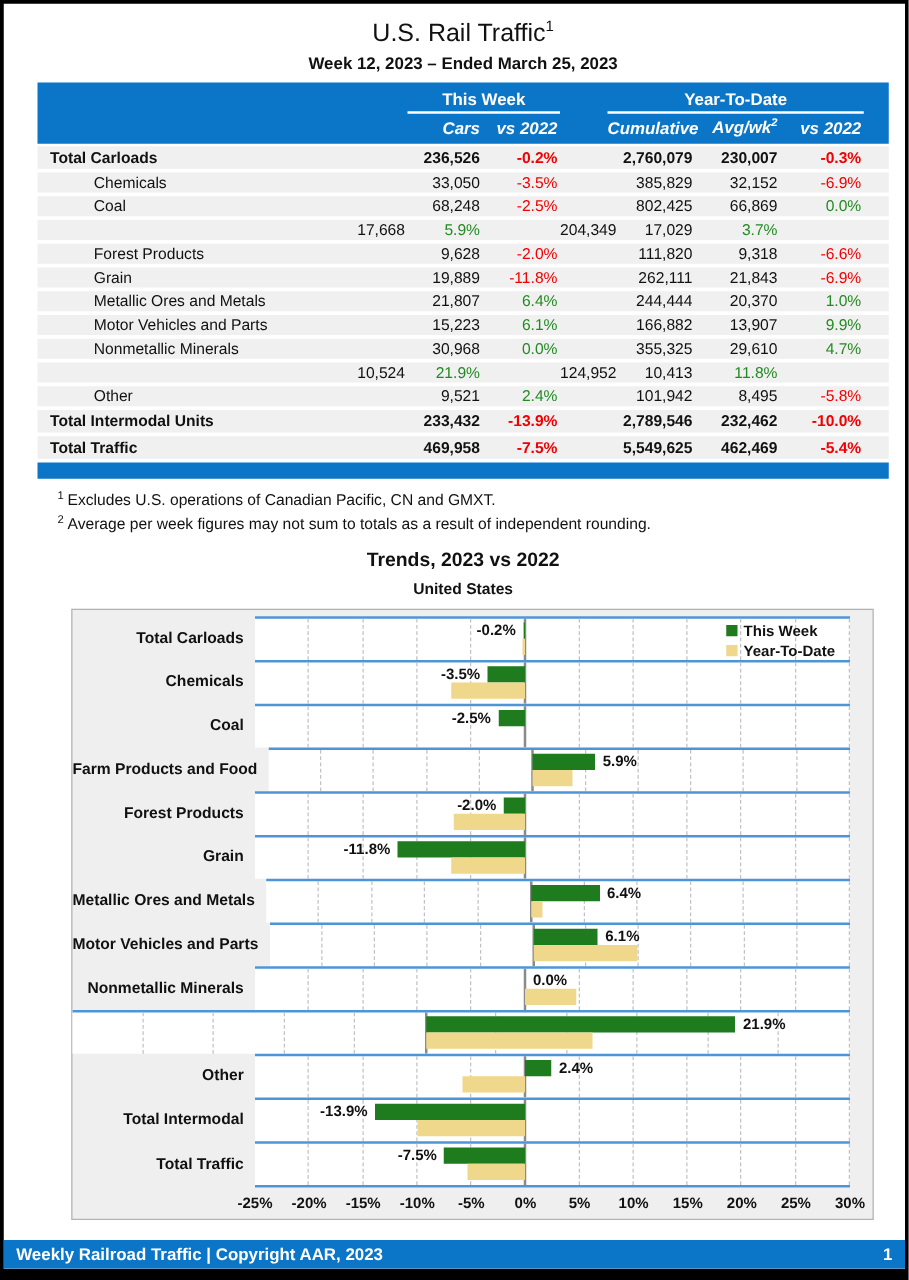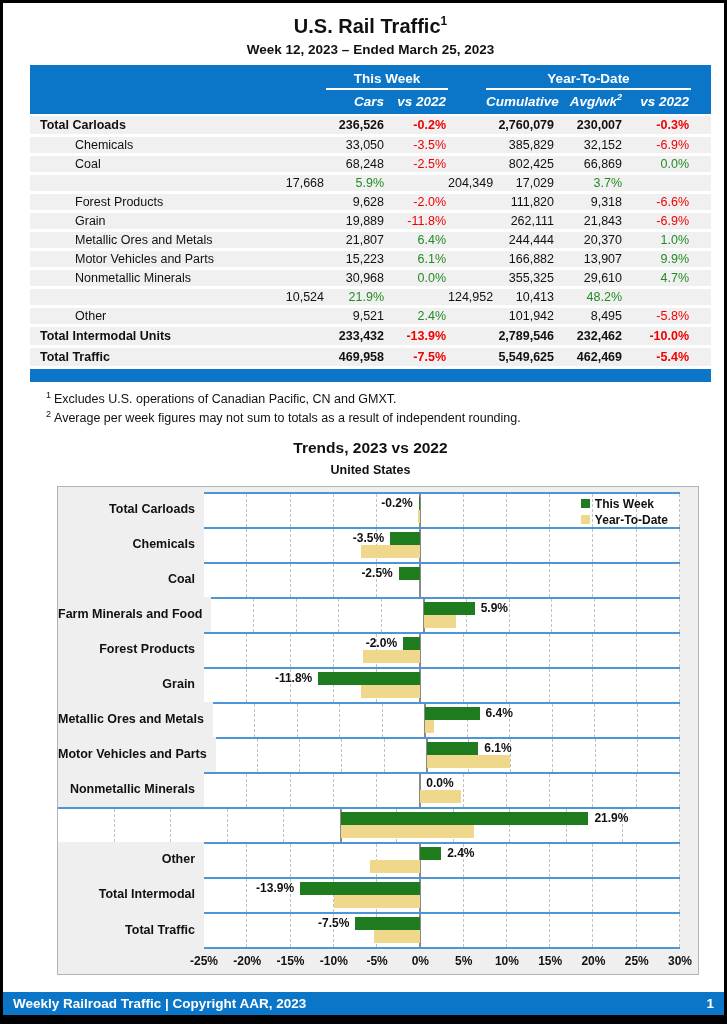--- a/index.html
+++ b/index.html
@@ -5,21 +5,21 @@
   html,body{margin:0;padding:0;background:#e8e8e8;}
   .frame{
     width:727px;height:1024px;box-sizing:border-box;margin:0 auto;
     border:3px solid #000;border-bottom-width:9px;background:#fff;
     display:flex;flex-direction:column;overflow:hidden;
     font-family:"Liberation Sans", sans-serif;color:#111;
   }
   .content{flex:1;box-sizing:border-box;padding:0 13px 0 27px;}
 
   
-  .page-title{margin-top:11px;text-align:center;font-size:20px;font-weight:bold;}
+  .page-title{margin-top:11px;text-align:center;font-size:20px;font-weight:normal;}
   .page-title sup{font-size:12px;}
   .page-subtitle{margin-top:4px;text-align:center;font-size:13.5px;font-weight:bold;}
 
   
   .rail-table{margin-top:8px;}
   .thead{background:#0b76c8;color:#fff;font-weight:bold;padding:4px 0 5px;}
   .t-grid{display:grid;grid-template-columns:1fr 60px 62px 38px 70px 68px 67px;padding-right:20px;}
   .th-row1{align-items:end;height:21px;}
   .th-row1 .grp{text-align:center;font-size:13.5px;border-bottom:2px solid #fff;padding-bottom:2px;}
   .grp-tw{grid-column:2 / span 2;}
@@ -180,21 +180,21 @@
             <div class="cell">355,325</div>
             <div class="cell">29,610</div>
             <div class="cell pct pos">4.7%</div>
           </div>
           <div class="t-grid t-row">
             <div class="cell">10,524</div>
             <div class="cell pct pos">21.9%</div>
             <div></div>
             <div class="cell">124,952</div>
             <div class="cell">10,413</div>
-            <div class="cell pct pos">48.2%</div>
+            <div class="cell pct pos">11.8%</div>
           </div>
           <div class="t-grid t-row">
             <div class="label">Other</div>
             <div class="cell">9,521</div>
             <div class="cell pct pos">2.4%</div>
             <div></div>
             <div class="cell">101,942</div>
             <div class="cell">8,495</div>
             <div class="cell pct neg">-5.8%</div>
           </div>
@@ -280,21 +280,21 @@
               <div class="grid-line" style="left: calc(63.6364% - 1px);"></div>
               <div class="grid-line" style="left: calc(72.7273% - 1px);"></div>
               <div class="grid-line" style="left: calc(81.8182% - 1px);"></div>
               <div class="grid-line" style="left: calc(90.9091% - 1px);"></div>
               <div class="grid-line" style="left: calc(100% - 1px);"></div>
               <div class="bar tw" style="left: 40.9091%; width: 4.54545%; background: rgb(30, 123, 30);"></div>
               <div class="bar-value-label" style="right: calc(59.0909% + 6px);">-2.5%</div>
             </div>
           </div>
           <div class="chart-band">
-            <div class="band-label">Farm Minerals and Food</div>
+            <div class="band-label">Farm Products and Food</div>
             <div class="band-plot">
               <div class="grid-line" style="left: calc(9.09091% - 1px);"></div>
               <div class="grid-line" style="left: calc(18.1818% - 1px);"></div>
               <div class="grid-line" style="left: calc(27.2727% - 1px);"></div>
               <div class="grid-line" style="left: calc(36.3636% - 1px);"></div>
               <div class="zero-line" style="left: calc(45.4545% - 1px);"></div>
               <div class="grid-line" style="left: calc(54.5455% - 1px);"></div>
               <div class="grid-line" style="left: calc(63.6364% - 1px);"></div>
               <div class="grid-line" style="left: calc(72.7273% - 1px);"></div>
               <div class="grid-line" style="left: calc(81.8182% - 1px);"></div>

